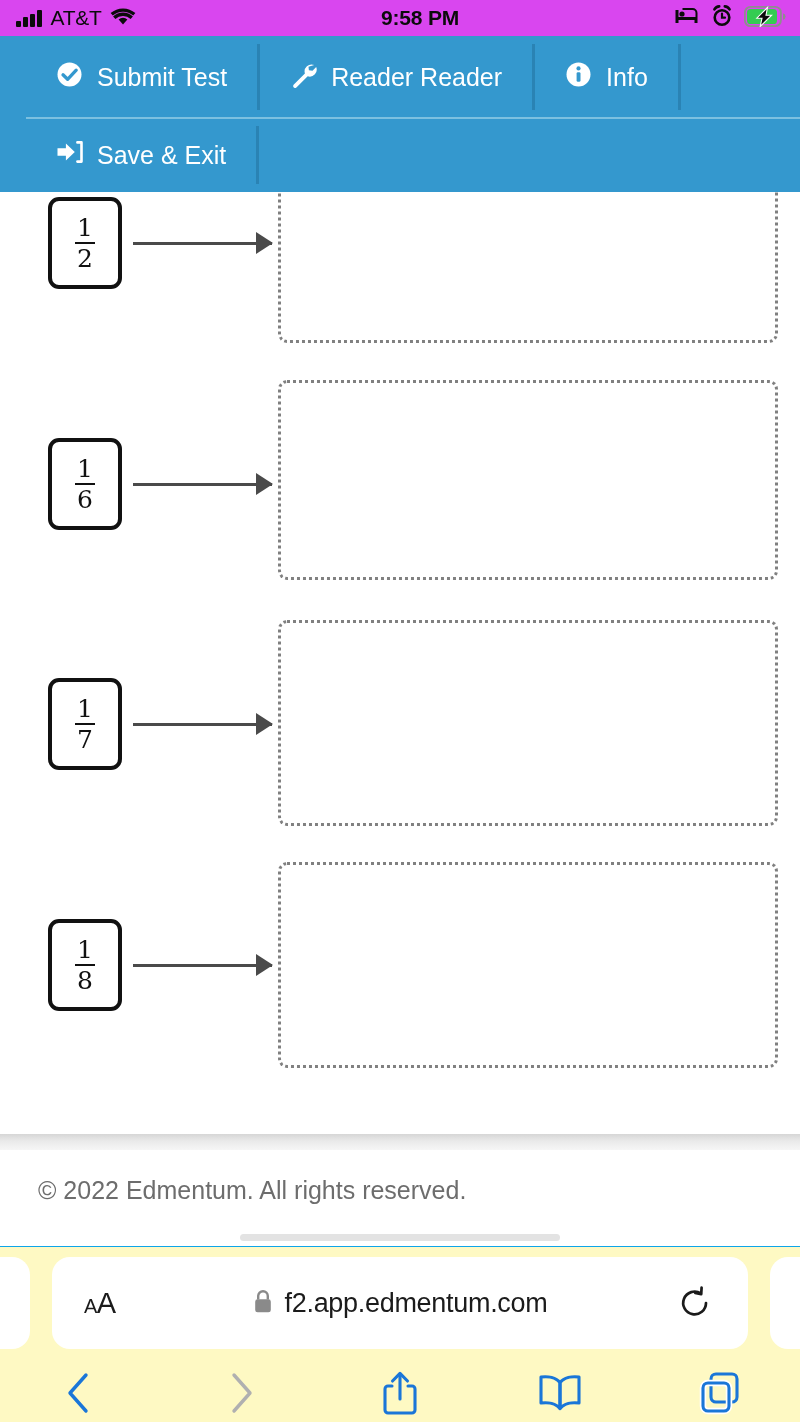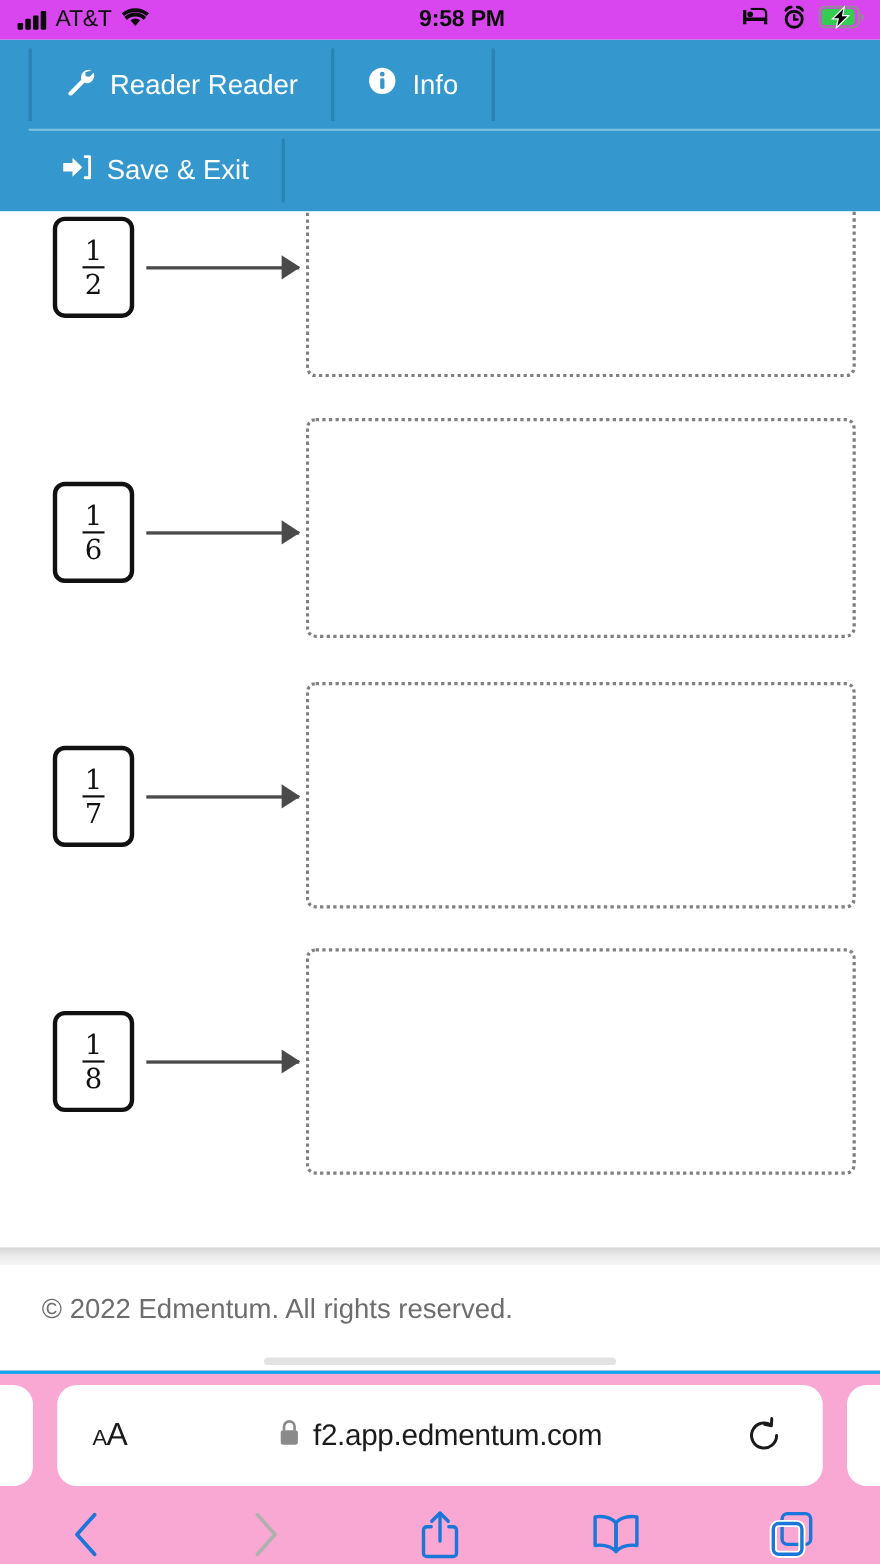--- a/index.html
+++ b/index.html
@@ -189,22 +189,22 @@
     width: 320px; height: 7px;
     border-radius: 4px;
     background: #e3e3e3;
   }
 
   
   .browser-chrome {
     position: absolute;
     top: 1246px; left: 0;
     width: 800px; height: 176px;
-    background: #f9a8d4;
-    border-top: 3px solid #0ea5e9;
+    background: #fef9c3;
+    border-top: 1px solid #0ea5e9;
     z-index: 20;
   }
   .tab-peek {
     position: absolute;
     top: 10px;
     width: 60px; height: 92px;
     background: #ffffff;
     border-radius: 18px;
   }
   .tab-peek.left  { left: -30px; }
@@ -369,20 +369,29 @@
       <span class="shaft"></span>
         <span class="head"></span>
     </div>
   </div>
 
   <div class="nav-bar">
 
     <div class="nav-row nav-row-1">
       <div class="nav-div" style="background:transparent; width:26px;"></div>
 
+      <div class="nav-item">
+        <span>
+          <svg width="27" height="27" viewBox="0 0 27 27">
+            <circle cx="13.5" cy="13.5" r="12" fill="#ffffff"></circle>
+            <path d="M7 13.8 L11.6 18.3 L20.2 9.2" fill="none" stroke="#3498ce" stroke-width="3.3" stroke-linecap="round" stroke-linejoin="round"></path>
+          </svg>
+        </span>
+        <span class="nav-label">Submit Test</span>
+      </div>
 
       <div class="nav-div"></div>
 
       <div class="nav-item">
         <span>
           <svg width="27" height="27" viewBox="0 0 27 27">
             <path d="M24.2 4.0 a7 7 0 0 0 -9.3 8.5 L3.6 23.8 a2 2 0 0 0 2.8 2.8 L17.7 15.3 a7 7 0 0 0 8.5-9.3 l-3.7 3.7 -3.6-0.4 -0.4-3.6 Z" fill="#ffffff"></path>
           </svg>
         </span>
         <span class="nav-label">Reader Reader</span>

